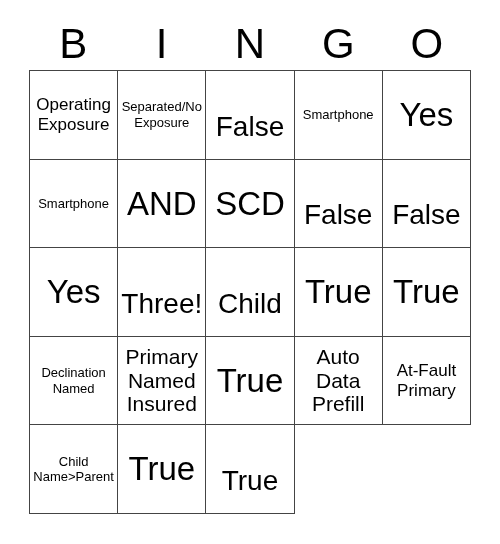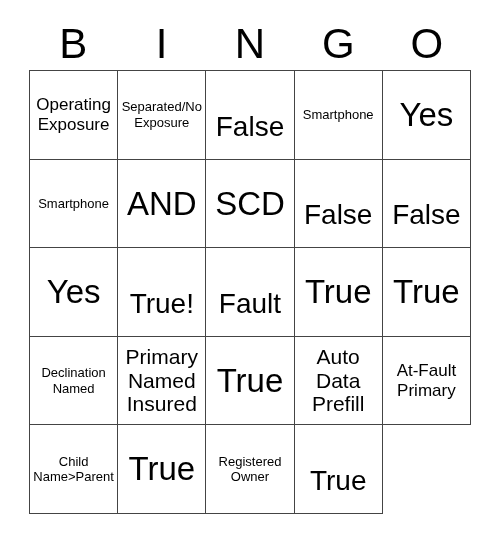--- a/index.html
+++ b/index.html
@@ -131,24 +131,24 @@
         <span class="cell-text">False</span>
       </div>
 
     <div class="cell fs-lg">
         <span class="cell-text">False</span>
       </div>
     <div class="cell fs-xl">
         <span class="cell-text">Yes</span>
       </div>
     <div class="cell fs-lg">
-        <span class="cell-text">True!</span>
+        <span class="cell-text">Three!</span>
       </div>
     <div class="cell fs-lg">
-        <span class="cell-text">Fault</span>
+        <span class="cell-text">Child</span>
       </div>
     <div class="cell fs-xl">
         <span class="cell-text">True</span>
       </div>
 
     <div class="cell fs-xl">
         <span class="cell-text">True</span>
       </div>
     <div class="cell fs-xs">
         <span class="cell-text">Declination Named</span>
@@ -165,21 +165,18 @@
 
     <div class="cell fs-sm">
         <span class="cell-text">At-Fault Primary</span>
       </div>
     <div class="cell fs-xs">
         <span class="cell-text">Child Name&gt;Parent</span>
       </div>
     <div class="cell fs-xl">
         <span class="cell-text">True</span>
       </div>
-    <div class="cell fs-xs">
-        <span class="cell-text">Registered Owner</span>
-      </div>
     <div class="cell fs-lg">
         <span class="cell-text">True</span>
       </div>
   </div>
 
 </div>
 
 </body></html>

